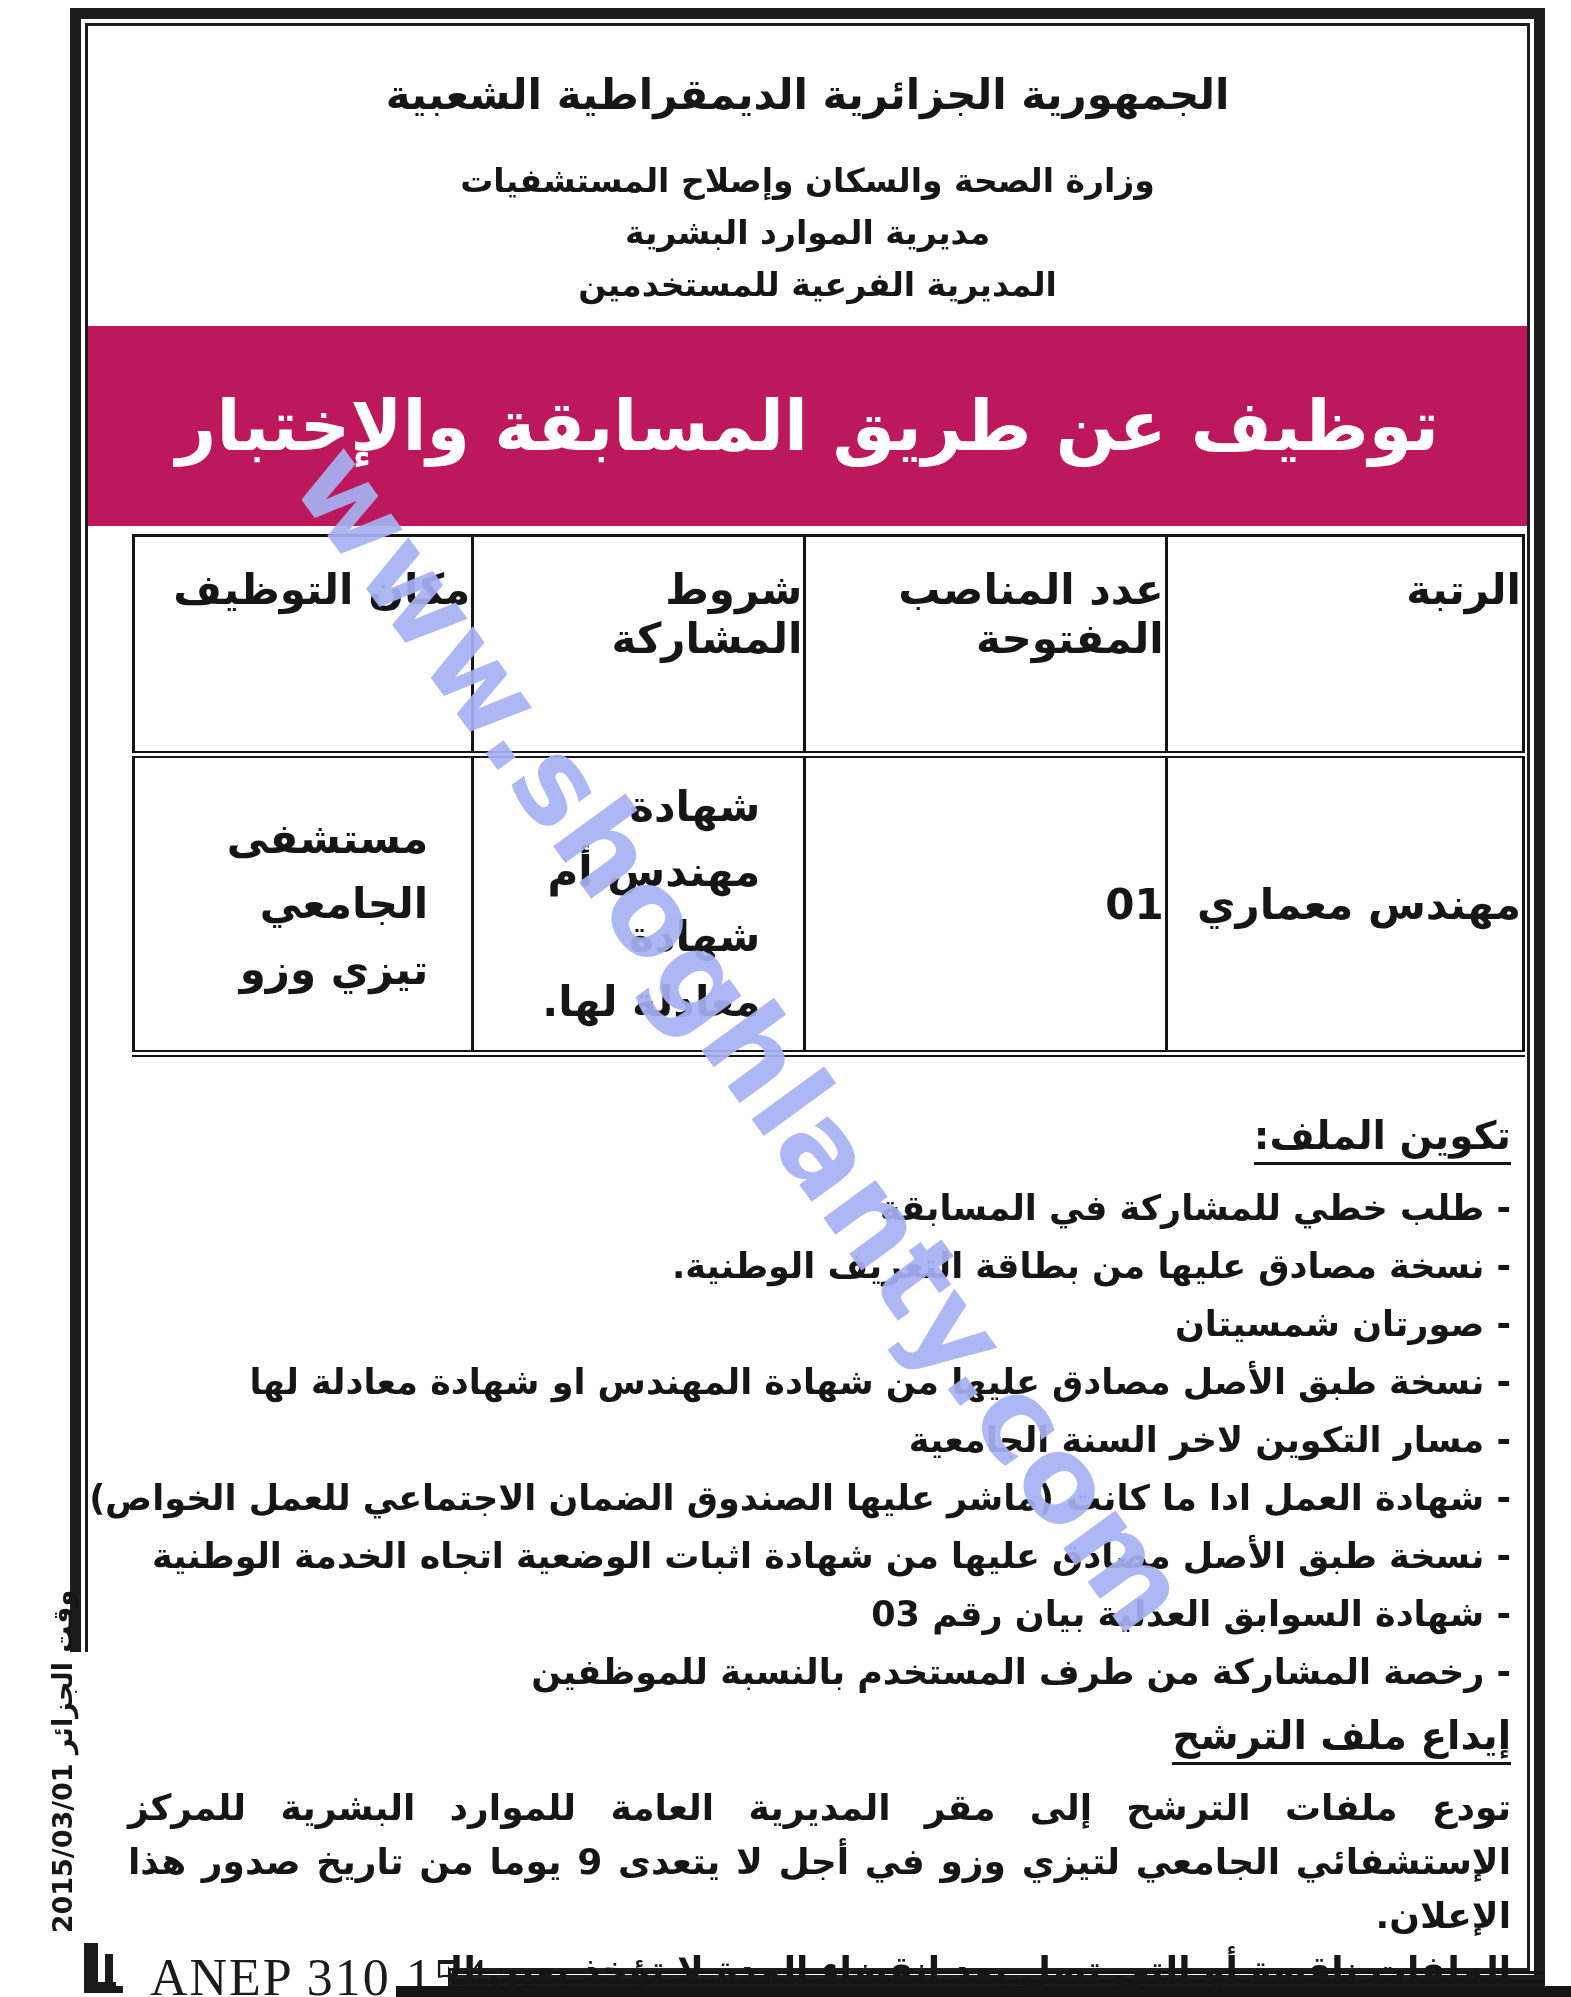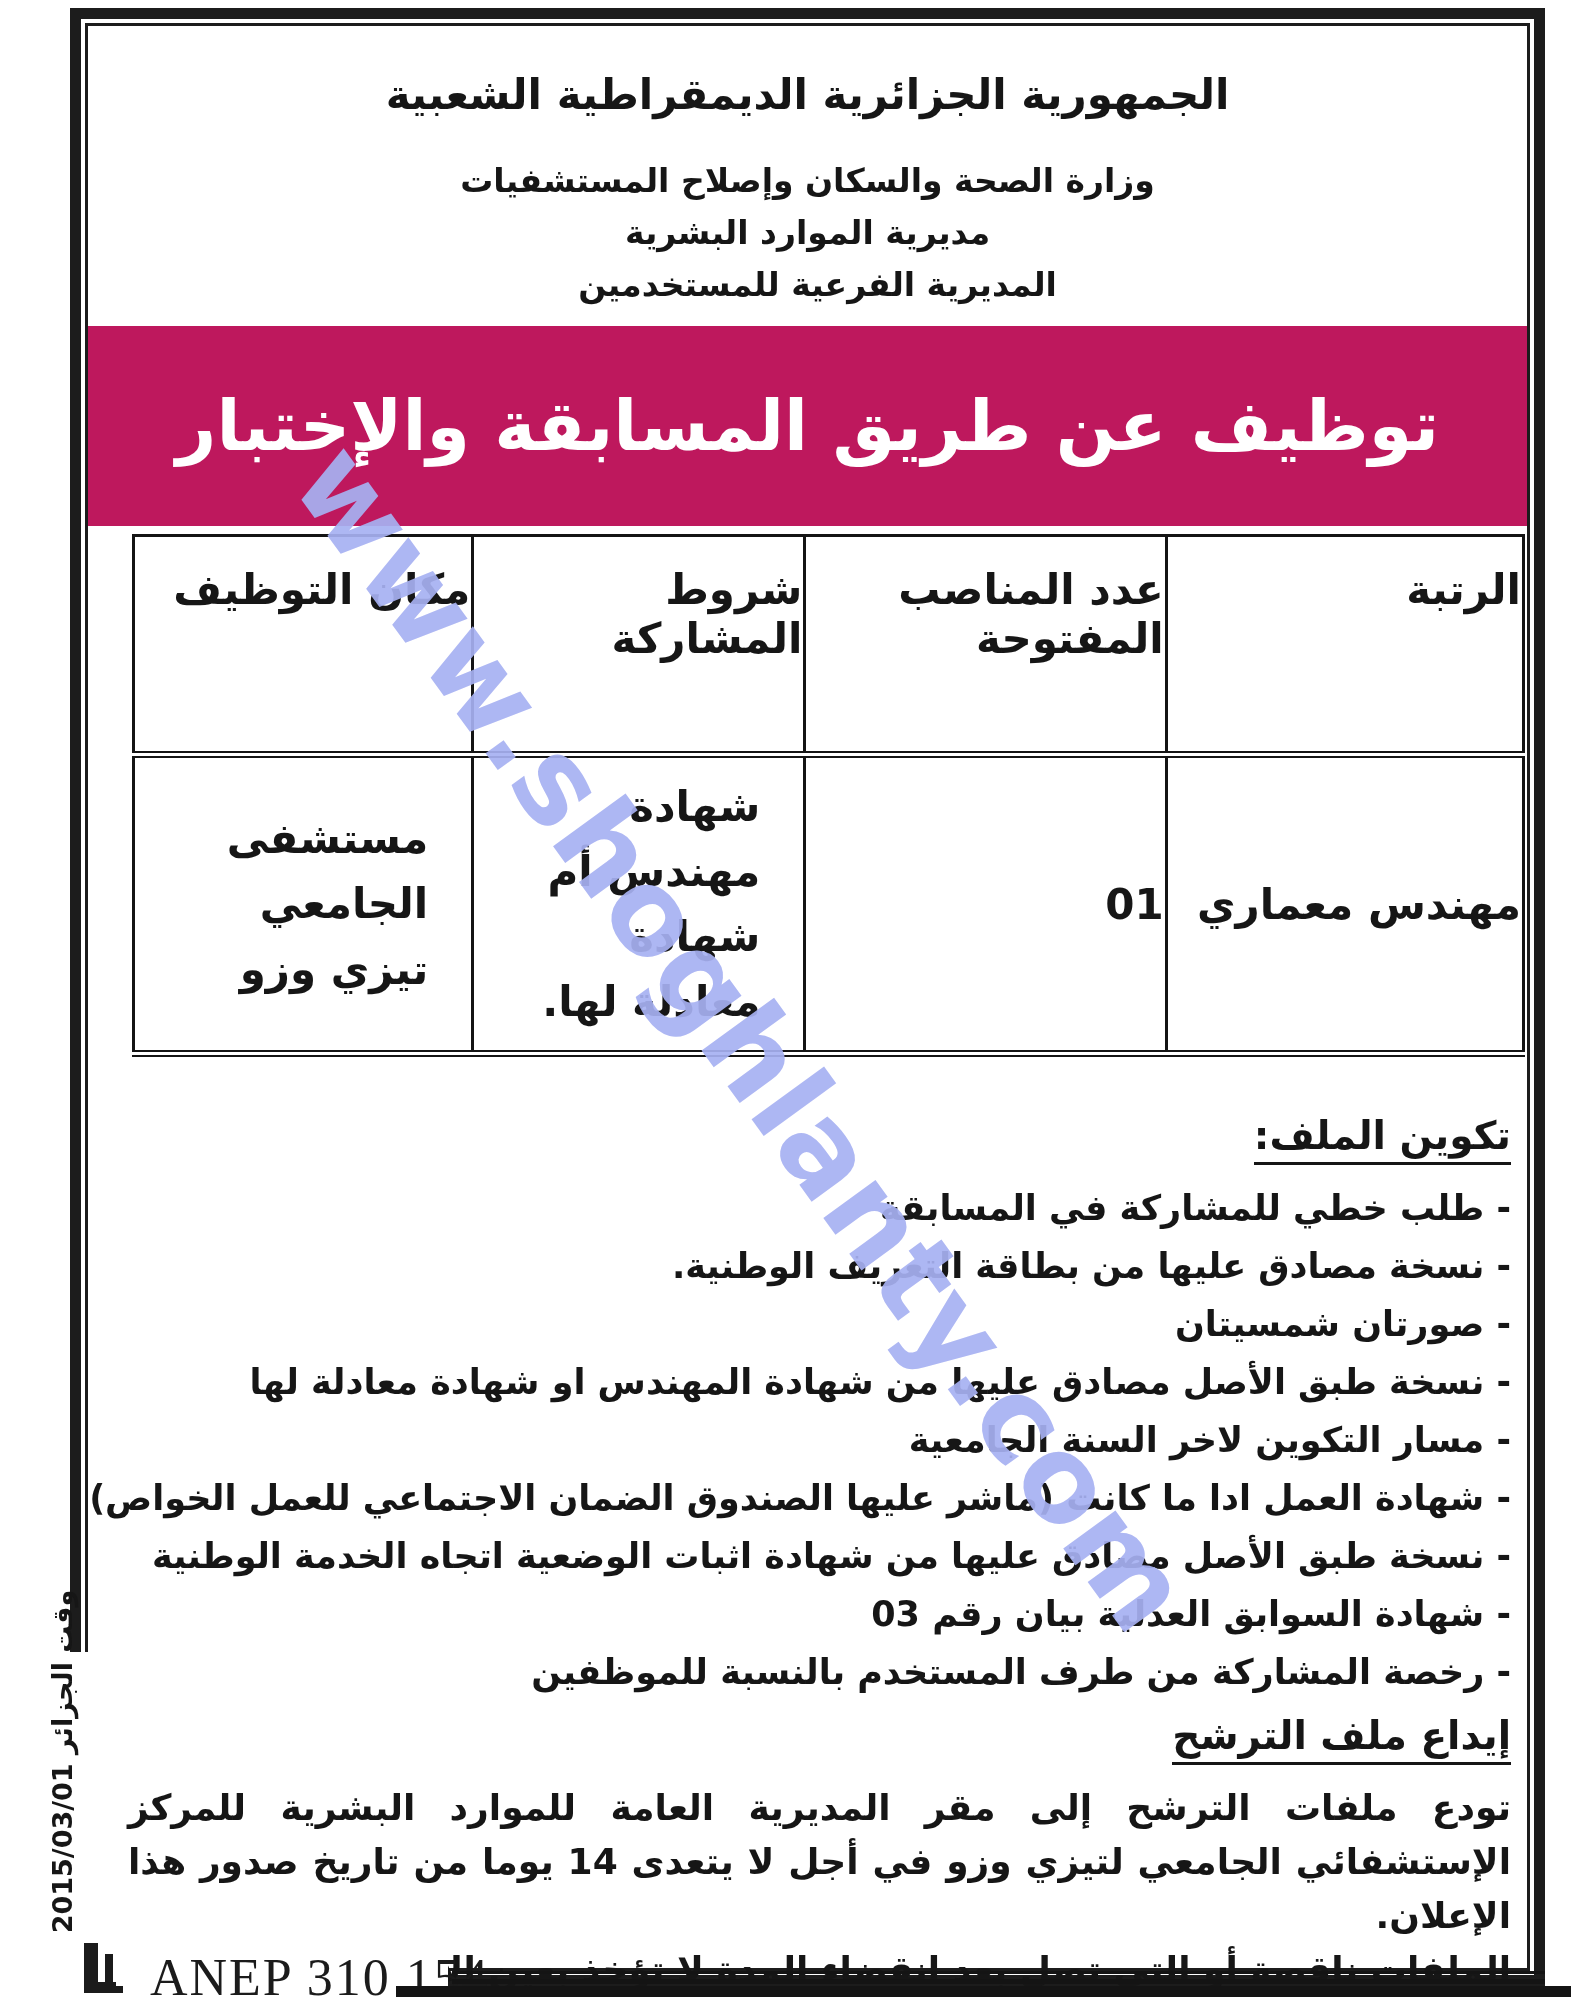--- a/index.html
+++ b/index.html
@@ -140,21 +140,21 @@
             <div class="req-item">- مسار التكوين لاخر السنة الجامعية</div>
             <div class="req-item">- شهادة العمل ادا ما كانت (ماشر عليها الصندوق الضمان الاجتماعي للعمل الخواص)</div>
             <div class="req-item">- نسخة طبق الأصل مصادق عليها من شهادة اثبات الوضعية اتجاه الخدمة الوطنية</div>
             <div class="req-item">- شهادة السوابق العدلية بيان رقم 03</div>
             <div class="req-item">- رخصة المشاركة من طرف المستخدم بالنسبة للموظفين</div>
           </div>
         </div>
 
         <div>
           <span class="section-heading second">إيداع ملف الترشح</span>
-          <div class="deposit-para">تودع ملفات الترشح إلى مقر المديرية العامة للموارد البشرية للمركز الإستشفائي الجامعي لتيزي وزو في أجل لا يتعدى 14 يوما من تاريخ صدور هذا الإعلان.</div>
+          <div class="deposit-para">تودع ملفات الترشح إلى مقر المديرية العامة للموارد البشرية للمركز الإستشفائي الجامعي لتيزي وزو في أجل لا يتعدى 9 يوما من تاريخ صدور هذا الإعلان.</div>
           <div class="deposit-para2">الملفات ناقصة أو التي تصل بعد انقضاء المدة لا تؤخذ بعين الاعتبار.</div>
         </div>
 
       </div>
     </div>
   </div>
 
   <div class="border-gap"></div>
   <div class="side-note">وقت الجزائر 2015/03/01</div>
 

